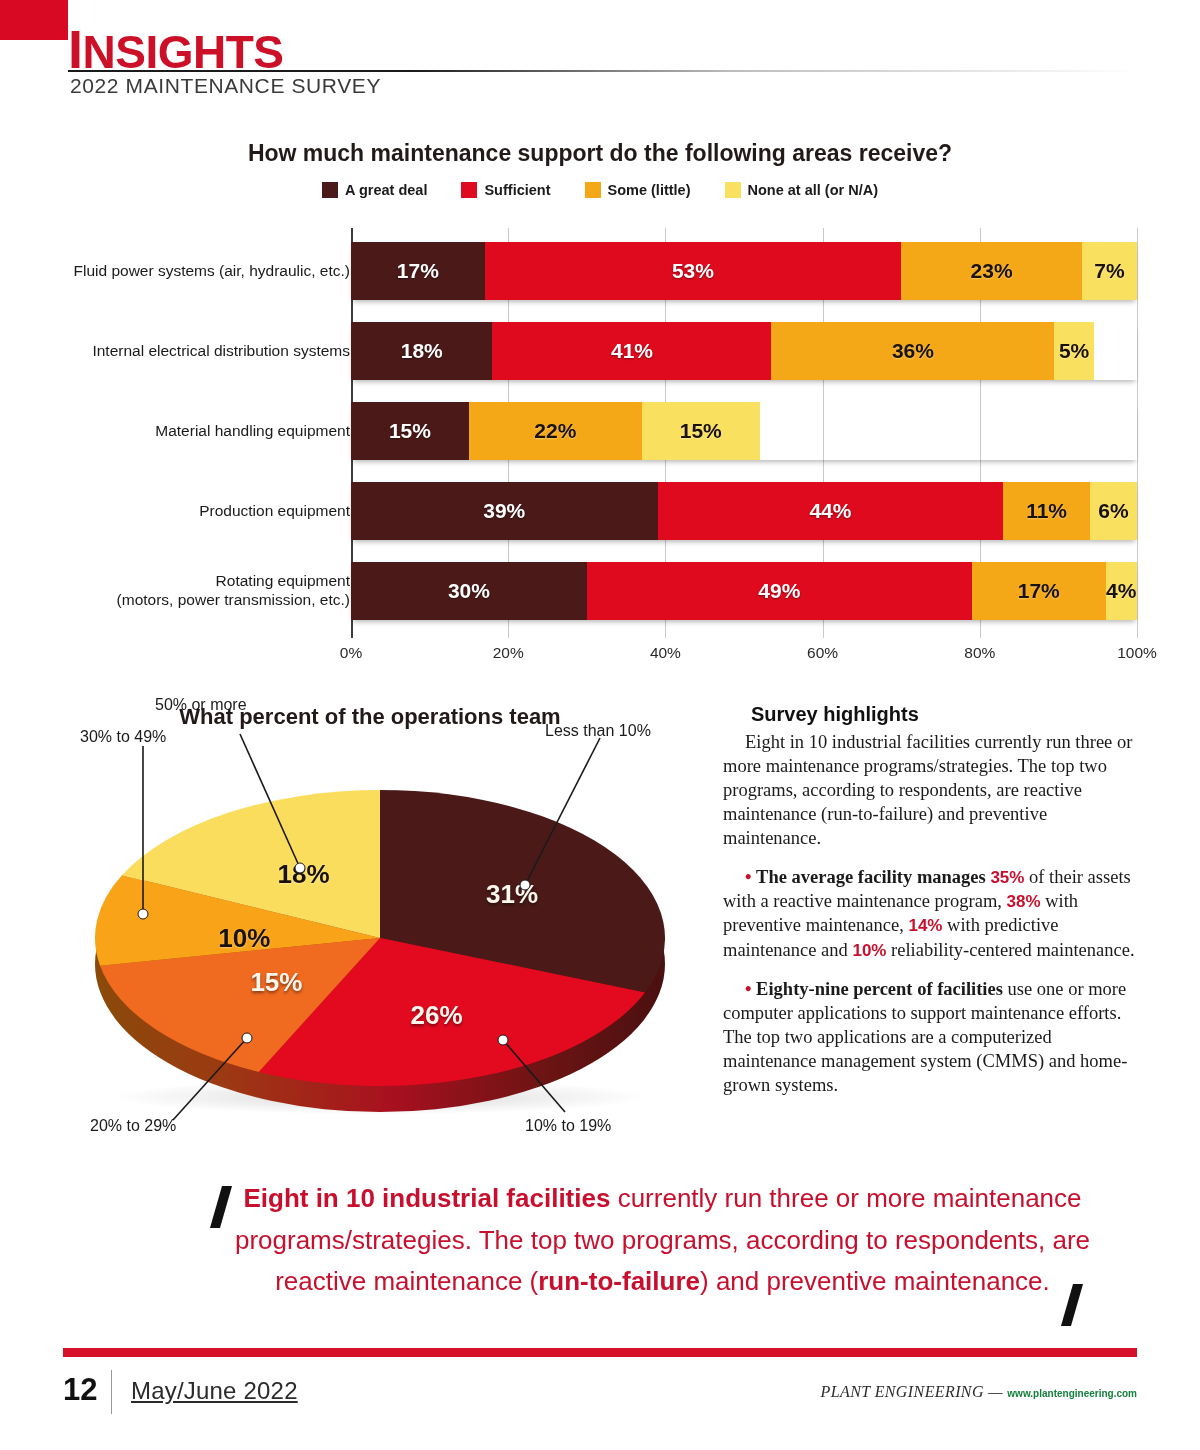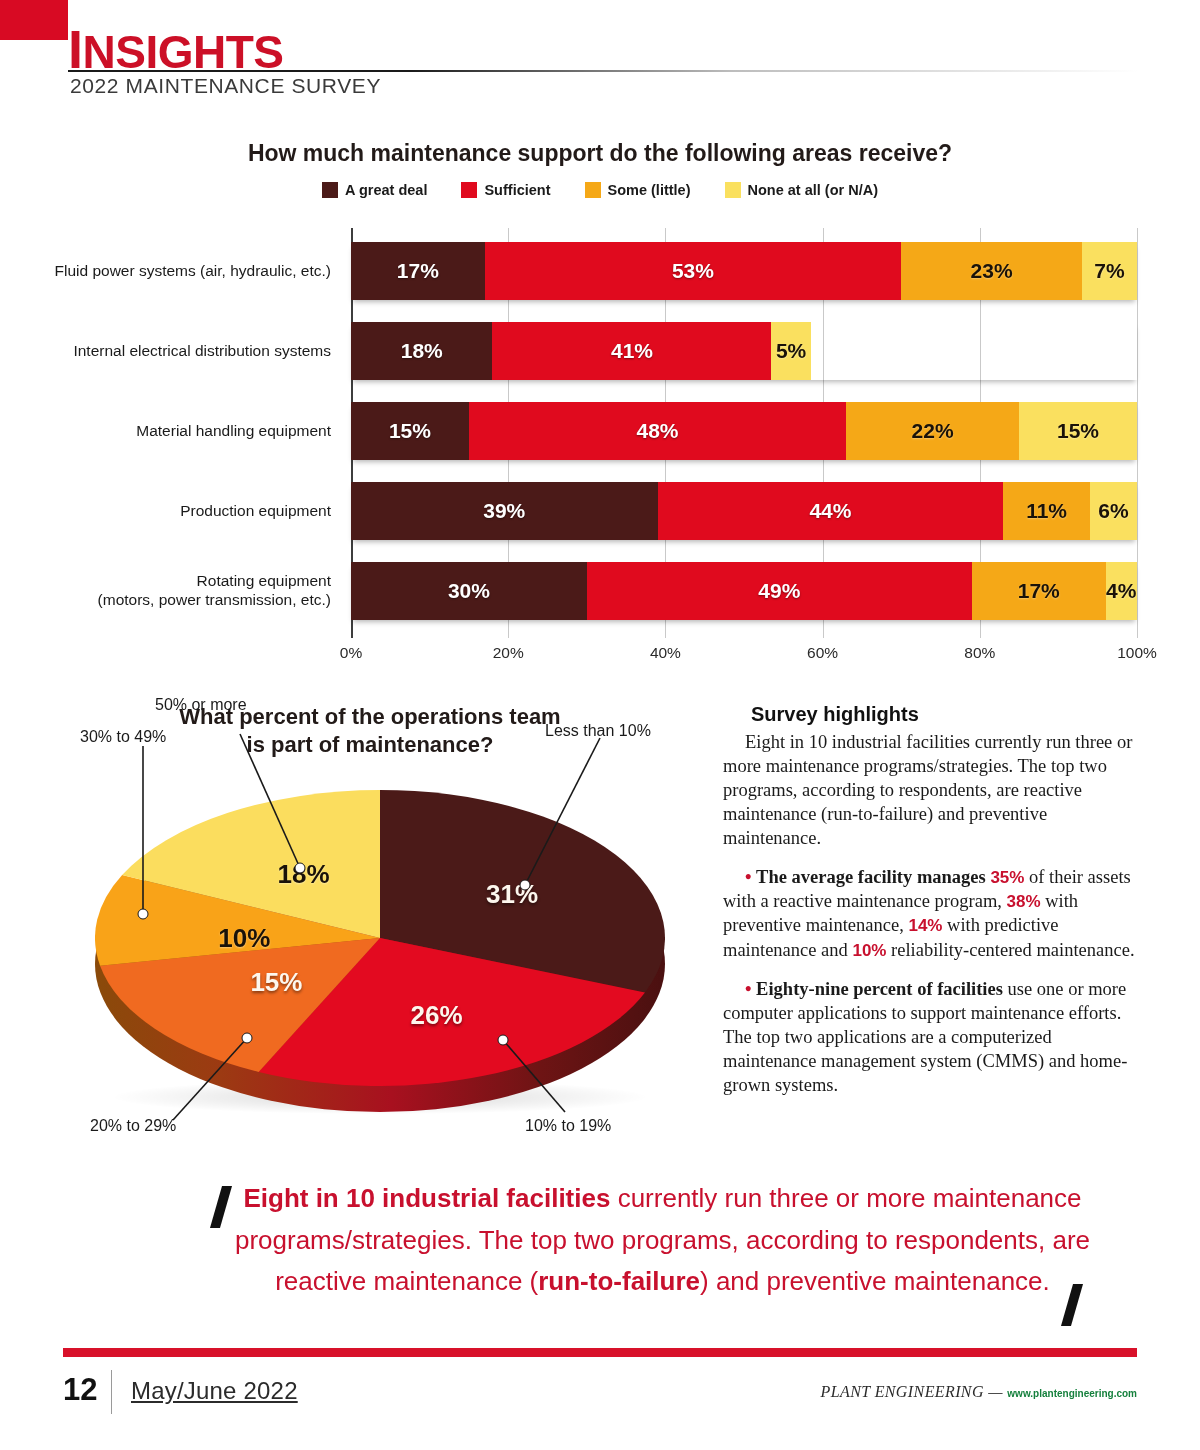--- a/index.html
+++ b/index.html
@@ -114,21 +114,21 @@
 
   .cat-label {
     position: absolute;
     right: 0;
     width: 290px;
     text-align: right;
     font-size: 15.5px;
     color: #1a1a1a;
     line-height: 1.2;
   }
-  .cat-col { position: absolute; left: 41px; top: 228px; width: 290px; height: 410px; }
+  .cat-col { position: absolute; left: 60px; top: 228px; width: 290px; height: 410px; }
 
   .x-tick {
     position: absolute;
     top: 416px;
     font-size: 15.5px;
     color: #2a2a2a;
     transform: translateX(-50%);
     white-space: nowrap;
   }
 
@@ -349,45 +349,44 @@
     <div class="gridline" style="left: 786px;"></div>
     <div class="bar-row" style="top: 14px;">
       <div class="seg light" style="width: 133.62px; background: rgb(75, 26, 24);">17%</div>
       <div class="seg light" style="width: 416.58px; background: rgb(224, 10, 30);">53%</div>
       <div class="seg dark" style="width: 180.78px; background: rgb(245, 168, 23);">23%</div>
       <div class="seg dark" style="width: 55.02px; background: rgb(250, 224, 95);">7%</div>
     </div>
     <div class="bar-row" style="top: 94px;">
       <div class="seg light" style="width: 141.48px; background: rgb(75, 26, 24);">18%</div>
       <div class="seg light" style="width: 279px; background: rgb(224, 10, 30);">41%</div>
+      <div class="seg dark" style="width: 282.96px; background: rgb(245, 168, 23);">36%</div>
       <div class="seg dark" style="width: 39.3px; background: rgb(250, 224, 95);">5%</div>
     </div>
     <div class="bar-row" style="top: 174px;">
       <div class="seg light" style="width: 117.9px; background: rgb(75, 26, 24);">15%</div>
-      <div class="seg light" style="width: 377.28px; background: rgb(224, 10, 30);">48%</div>
       <div class="seg dark" style="width: 172.92px; background: rgb(245, 168, 23);">22%</div>
       <div class="seg dark" style="width: 117.9px; background: rgb(250, 224, 95);">15%</div>
     </div>
     <div class="bar-row" style="top: 254px; align-items: center;">
       <div class="seg light" style="width: 306.54px; background: rgb(75, 26, 24);">39%</div>
       <div class="seg light" style="width: 345.84px; background: rgb(224, 10, 30);">44%</div>
       <div class="seg dark" style="width: 86.46px; background: rgb(245, 168, 23);">11%</div>
       <div class="seg dark" style="width: 47.16px; background: rgb(250, 224, 95);">6%</div>
     </div>
     <div class="bar-row" style="top: 334px;">
       <div class="seg light" style="width: 235.8px; background: rgb(75, 26, 24);">30%</div>
       <div class="seg light" style="width: 385.14px; background: rgb(224, 10, 30);">49%</div>
       <div class="seg dark" style="width: 133.62px; background: rgb(245, 168, 23);">17%</div>
       <div class="seg dark" style="width: 31.44px; background: rgb(250, 224, 95);">4%</div>
     </div>
   </div>
 
 <div class="pie-title">
   <div>What percent of the operations team</div>
-  <div>is part of maintenance?</div>
 </div>
 <div class="pie-wrap" id="pie-wrap">
   <div class="pie-shadow"></div>
   <div class="pie-depth"></div>
   <svg class="pie-face" viewBox="0 0 570 296" id="pie-svg">
       <path d="M 285 148 L 285 0 A 285 148 0 0 1 549.9862984781516 202.48243379733236 Z" fill="#4b1a18"></path>
       <path d="M 285 148 L 549.9862984781516 202.48243379733236 A 285 148 0 0 1 163.6529019039544 281.9144037649709 Z" fill="#e30a20"></path>
       <path d="M 285 148 L 163.6529019039544 281.9144037649709 A 285 148 0 0 1 5.04813354232374 175.73243455868723 Z" fill="#f06a20"></path>
       <path d="M 285 148 L 5.04813354232374 175.73243455868723 A 285 148 0 0 1 27.12429004718433 84.98466484836936 Z" fill="#f9a318"></path>
       <path d="M 285 148 L 27.12429004718433 84.98466484836936 A 285 148 0 0 1 284.99999999999994 0 Z" fill="#fbdd5e"></path>

